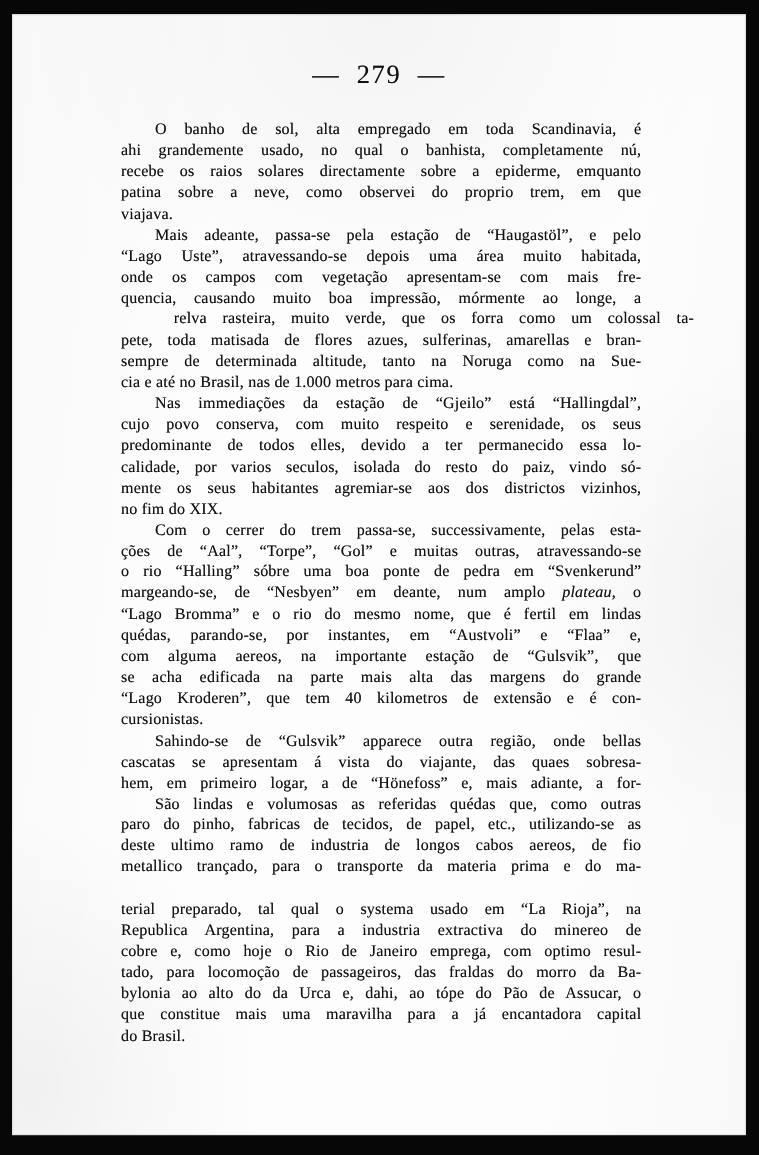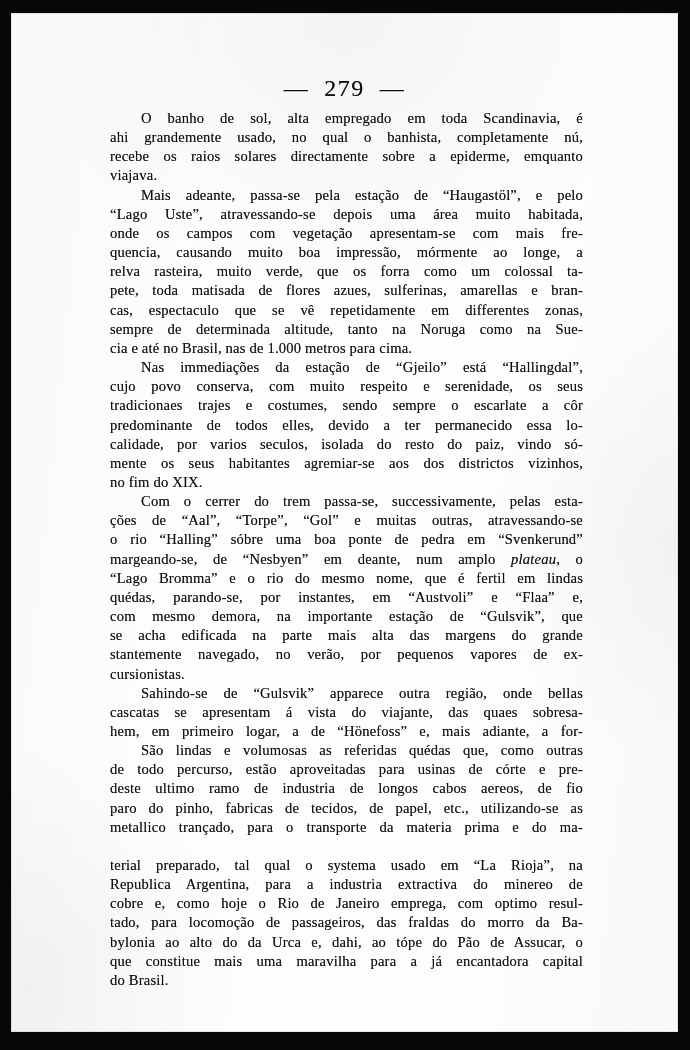--- a/index.html
+++ b/index.html
@@ -42,21 +42,21 @@
       radial-gradient(ellipse 70% 40% at 50% 0%,   rgba(0,0,0,0.035), rgba(0,0,0,0) 70%),
       radial-gradient(ellipse 45% 35% at 3% 96%,   rgba(0,0,0,0.045), rgba(0,0,0,0) 70%),
       radial-gradient(ellipse 40% 30% at 99% 52%,  rgba(0,0,0,0.030), rgba(0,0,0,0) 72%),
       linear-gradient(96deg, rgba(0,0,0,0.018) 0%, rgba(0,0,0,0) 28%, rgba(0,0,0,0) 74%, rgba(0,0,0,0.020) 100%);
     pointer-events: none;
   }
 
   #page-number {
     position: absolute;
     left: 0;
-    top: 62px;
+    top: 42px;
     width: 667px;
     text-align: center;
     font-family: "Liberation Serif", serif;
     font-size: 24px;
     letter-spacing: 1.5px;
     color: #101010;
     white-space: pre;
   }
 
   #body-text {
@@ -99,64 +99,62 @@
     <div id="paper-grain"></div>
 
     <div id="page-number" class="ink">—  279  —</div>
 
     <div id="body-text">
 
       <p class="ink" style="text-indent: 0px;">
           <span style="display: block; white-space: nowrap; text-align: justify; text-align-last: justify; text-indent: 31px; word-spacing: 10.609px;">O banho de sol, alta empregado em toda Scandinavia, é</span>
           <span style="display: block; white-space: nowrap; text-align: justify; text-align-last: justify; word-spacing: 11.93px;">ahi grandemente usado, no qual o banhista, completamente nú,</span>
           <span style="display: block; white-space: nowrap; text-align: justify; text-align-last: justify; word-spacing: 10.449px;">recebe os raios solares directamente sobre a epiderme, emquanto</span>
+          <span style="display: block; white-space: nowrap; text-align: justify; text-align-last: justify; word-spacing: 11.242px;">patina sobre a neve, como observei do proprio trem, em que</span>
           <span style="display: block; white-space: nowrap; text-align: right; text-align-last: left;">viajava.</span>
         </p>
       <p class="ink" style="text-indent: 0px;">
           <span style="display: block; white-space: nowrap; text-align: justify; text-align-last: justify; text-indent: 31px; word-spacing: 10.992px;">Mais adeante, passa-se pela estação de “Haugastöl”, e pelo</span>
           <span style="display: block; white-space: nowrap; text-align: justify; text-align-last: justify; word-spacing: 13.752px;">“Lago Uste”, atravessando-se depois uma área muito habitada,</span>
           <span style="display: block; white-space: nowrap; text-align: justify; text-align-last: justify; word-spacing: 13.393px;">onde os campos com vegetação apresentam-se com mais fre-</span>
           <span style="display: block; white-space: nowrap; text-align: justify; text-align-last: justify; word-spacing: 12.053px;">quencia, causando muito boa impressão, mórmente ao longe, a</span>
-          <span style="display: block; white-space: nowrap; text-align: justify; text-align-last: justify; word-spacing: 10.361px;">relva rasteira, muito verde, que os forra como um colossal ta-</span>
+          <span style="display: block; white-space: nowrap; text-align: justify; text-align-last: justify; word-spacing: 10.361px; margin-left: 48px;">relva rasteira, muito verde, que os forra como um colossal ta-</span>
           <span style="display: block; white-space: nowrap; text-align: justify; text-align-last: justify; word-spacing: 9.634px;">pete, toda matisada de flores azues, sulferinas, amarellas e bran-</span>
-          <span style="display: block; white-space: nowrap; text-align: justify; text-align-last: justify; word-spacing: 11.977px;">cas, espectaculo que se vê repetidamente em differentes zonas,</span>
           <span style="display: block; white-space: nowrap; text-align: justify; text-align-last: justify; word-spacing: 10.47px;">sempre de determinada altitude, tanto na Noruga como na Sue-</span>
           <span style="display: block; white-space: nowrap; text-align: center; text-align-last: left;">cia e até no Brasil, nas de 1.000 metros para cima.</span>
         </p>
       <p class="ink" style="text-indent: 0px;">
           <span style="display: block; white-space: nowrap; text-align: justify; text-align-last: justify; text-indent: 31px; word-spacing: 12.241px;">Nas immediações da estação de “Gjeilo” está “Hallingdal”,</span>
           <span style="display: block; white-space: nowrap; text-align: justify; text-align-last: justify; word-spacing: 11.503px;">cujo povo conserva, com muito respeito e serenidade, os seus</span>
-          <span style="display: block; white-space: nowrap; text-align: justify; text-align-last: justify; word-spacing: 11.424px;">tradicionaes trajes e costumes, sendo sempre o escarlate a côr</span>
           <span style="display: block; white-space: nowrap; text-align: justify; text-align-last: justify; word-spacing: 10.611px;">predominante de todos elles, devido a ter permanecido essa lo-</span>
           <span style="display: block; white-space: nowrap; text-align: justify; text-align-last: justify; word-spacing: 9.289px;">calidade, por varios seculos, isolada do resto do paiz, vindo só-</span>
           <span style="display: block; white-space: nowrap; text-align: justify; text-align-last: justify; word-spacing: 10.531px;">mente os seus habitantes agremiar-se aos dos districtos vizinhos,</span>
           <span style="display: block; white-space: nowrap; text-align: left; text-align-last: left;">no fim do XIX.</span>
         </p>
       <p class="ink" style="text-indent: 0px;">
           <span style="display: block; white-space: nowrap; text-align: justify; text-align-last: justify; text-indent: 31px; word-spacing: 10.057px;">Com o cerrer do trem passa-se, successivamente, pelas esta-</span>
           <span style="display: block; white-space: nowrap; text-align: justify; text-align-last: justify; word-spacing: 11.613px;">ções de “Aal”, “Torpe”, “Gol” e muitas outras, atravessando-se</span>
           <span style="display: block; white-space: nowrap; text-align: justify; text-align-last: justify; word-spacing: 8.856px;">o rio “Halling” sóbre uma boa ponte de pedra em “Svenkerund”</span>
           <span style="display: block; white-space: nowrap; text-align: justify; text-align-last: justify; word-spacing: 11.703px;">margeando-se, de “Nesbyen” em deante, num amplo <i>plateau</i>, o</span>
           <span style="display: block; white-space: nowrap; text-align: justify; text-align-last: justify; word-spacing: 7.764px;">“Lago Bromma” e o rio do mesmo nome, que é fertil em lindas</span>
           <span style="display: block; white-space: nowrap; text-align: justify; text-align-last: justify; word-spacing: 13.906px;">quédas, parando-se, por instantes, em “Austvoli” e “Flaa” e,</span>
-          <span style="display: block; white-space: nowrap; text-align: justify; text-align-last: justify; word-spacing: 12.535px;">com mesmo demora, na importante estação de “Gulsvik”, que</span>
+          <span style="display: block; white-space: nowrap; text-align: justify; text-align-last: justify; word-spacing: 12.535px;">com alguma aereos, na importante estação de “Gulsvik”, que</span>
           <span style="display: block; white-space: nowrap; text-align: justify; text-align-last: justify; word-spacing: 11.922px;">se acha edificada na parte mais alta das margens do grande</span>
-          <span style="display: block; white-space: nowrap; text-align: justify; text-align-last: justify; word-spacing: 12.613px;">stantemente navegado, no verão, por pequenos vapores de ex-</span>
+          <span style="display: block; white-space: nowrap; text-align: justify; text-align-last: justify; word-spacing: 10.05px;">“Lago Kroderen”, que tem 40 kilometros de extensão e é con-</span>
           <span style="display: block; white-space: nowrap; text-align: left; text-align-last: left;">cursionistas.</span>
         </p>
       <p class="ink" style="text-indent: 0px;">
           <span style="display: block; white-space: nowrap; text-align: justify; text-align-last: justify; text-indent: 31px; word-spacing: 11.982px;">Sahindo-se de “Gulsvik” apparece outra região, onde bellas</span>
           <span style="display: block; white-space: nowrap; text-align: justify; text-align-last: justify; word-spacing: 11.424px;">cascatas se apresentam á vista do viajante, das quaes sobresa-</span>
           <span style="display: block; white-space: nowrap; text-align: justify; text-align-last: justify; word-spacing: 8.341px;">hem, em primeiro logar, a de “Hönefoss” e, mais adiante, a for-</span>
         </p>
       <p class="ink" style="text-indent: 0px;">
           <span style="display: block; white-space: nowrap; text-align: justify; text-align-last: justify; text-indent: 31px; word-spacing: 8.483px;">São lindas e volumosas as referidas quédas que, como outras</span>
-          <span style="display: block; white-space: nowrap; text-align: justify; text-align-last: justify; word-spacing: 9.314px;">de todo percurso, estão aproveitadas para usinas de córte e pre-</span>
+          <span style="display: block; white-space: nowrap; text-align: justify; text-align-last: justify; word-spacing: 8.105px;">paro do pinho, fabricas de tecidos, de papel, etc., utilizando-se as</span>
           <span style="display: block; white-space: nowrap; text-align: justify; text-align-last: justify; word-spacing: 10.578px;">deste ultimo ramo de industria de longos cabos aereos, de fio</span>
-          <span style="display: block; white-space: nowrap; text-align: justify; text-align-last: justify; word-spacing: 8.105px;">paro do pinho, fabricas de tecidos, de papel, etc., utilizando-se as</span>
           <span style="display: block; white-space: nowrap; text-align: justify; text-align-last: justify; word-spacing: 9.089px;">metallico trançado, para o transporte da materia prima e do ma-</span>
           <span style="display: block; white-space: nowrap; text-align: justify; text-align-last: justify; word-spacing: 11.045px; margin-top: 19px;">terial preparado, tal qual o systema usado em “La Rioja”, na</span>
           <span style="display: block; white-space: nowrap; text-align: justify; text-align-last: justify; word-spacing: 12.021px;">Republica Argentina, para a industria extractiva do minereo de</span>
           <span style="display: block; white-space: nowrap; text-align: justify; text-align-last: justify; word-spacing: 7.612px;">cobre e, como hoje o Rio de Janeiro emprega, com optimo resul-</span>
           <span style="display: block; white-space: nowrap; text-align: justify; text-align-last: justify; word-spacing: 7.811px;">tado, para locomoção de passageiros, das fraldas do morro da Ba-</span>
           <span style="display: block; white-space: nowrap; text-align: justify; text-align-last: justify; word-spacing: 6.402px;">bylonia ao alto do da Urca e, dahi, ao tópe do Pão de Assucar, o</span>
           <span style="display: block; white-space: nowrap; text-align: justify; text-align-last: justify; word-spacing: 10.3px;">que constitue mais uma maravilha para a já encantadora capital</span>
           <span style="display: block; white-space: nowrap; text-align: left; text-align-last: left;">do Brasil.</span>
         </p>
 

